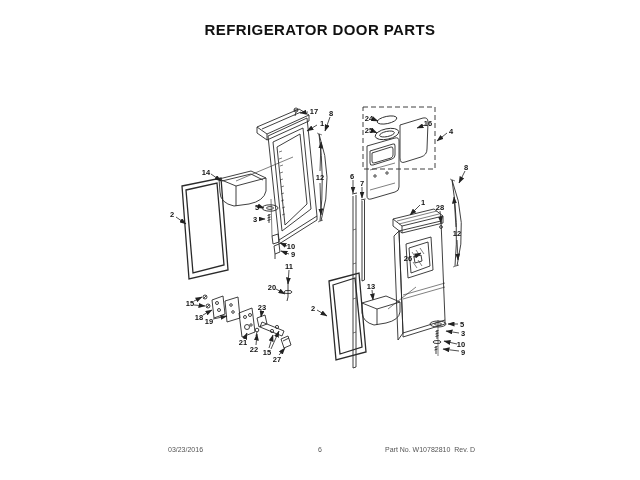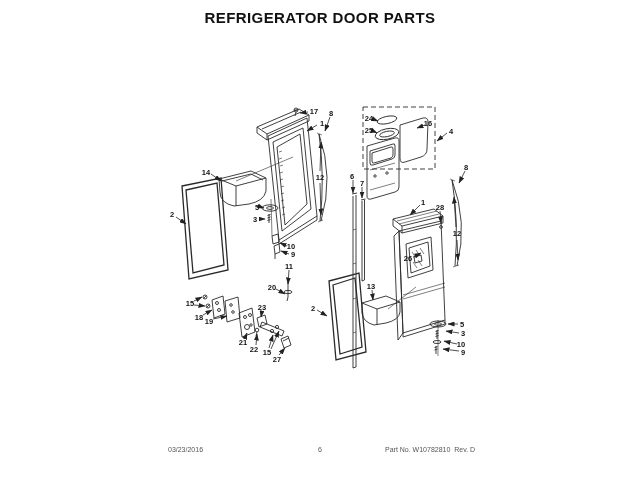--- a/index.html
+++ b/index.html
@@ -1,18 +1,18 @@
 <!DOCTYPE html>
 <html><head>
 <meta charset="utf-8">
 <style>
   html,body{margin:0;padding:0;background:#888;}
   .page{position:relative;width:640px;height:480px;background:#ffffff;overflow:hidden;
         font-family:"Liberation Sans", sans-serif;}
-  .title{position:absolute;top:9px;left:0;right:0;text-align:center;
+  .title{position:absolute;top:21px;left:0;right:0;text-align:center;
          font-size:15px;font-weight:bold;letter-spacing:0.4px;color:#111;margin:0;}
   .diagram-svg{position:absolute;top:0;left:0;width:640px;height:480px;}
   .footer{position:absolute;top:446px;left:0;width:640px;height:14px;
           font-size:7px;color:#555;}
   .footer .f-date{position:absolute;left:168px;top:0;}
   .footer .f-page{position:absolute;left:318px;top:0;}
   .footer .f-part{position:absolute;left:385px;top:0;}
   .callout-text{font-family:"Liberation Sans",sans-serif;font-size:7.5px;font-weight:bold;fill:#111;}
 </style>
 </head>

